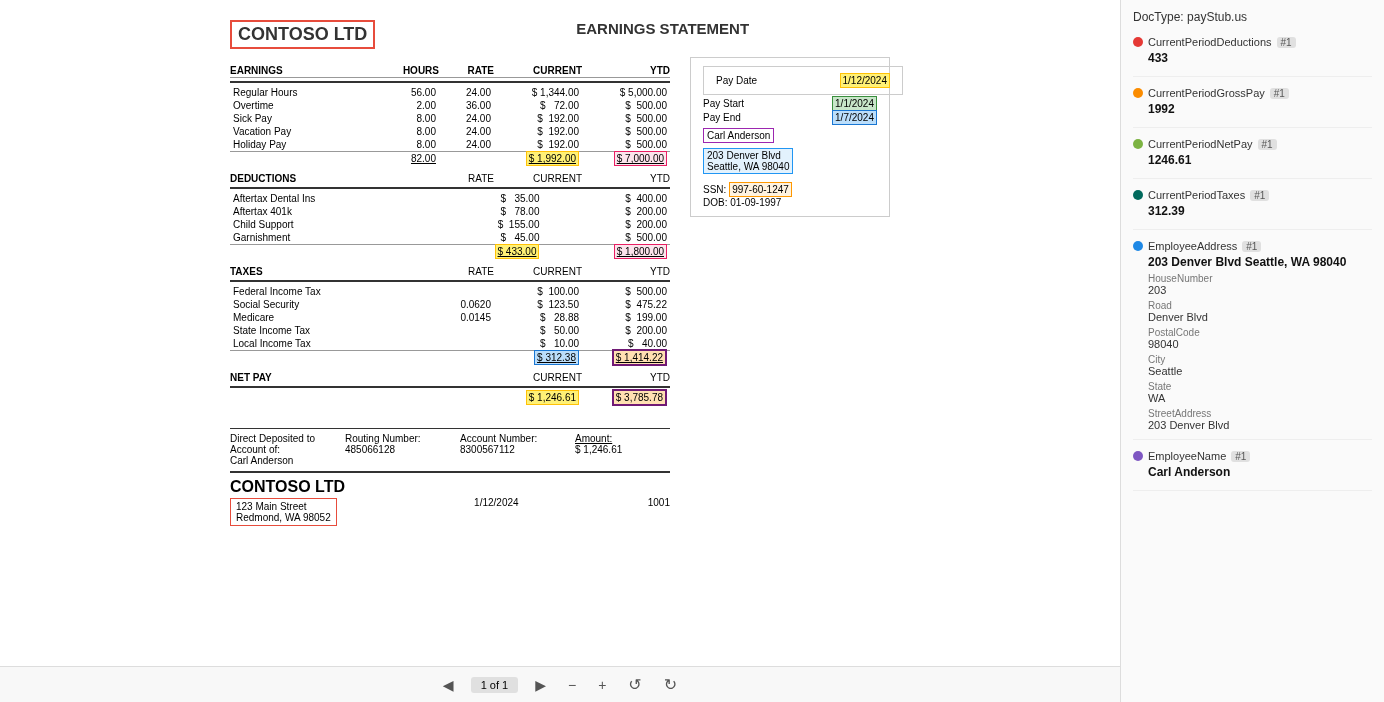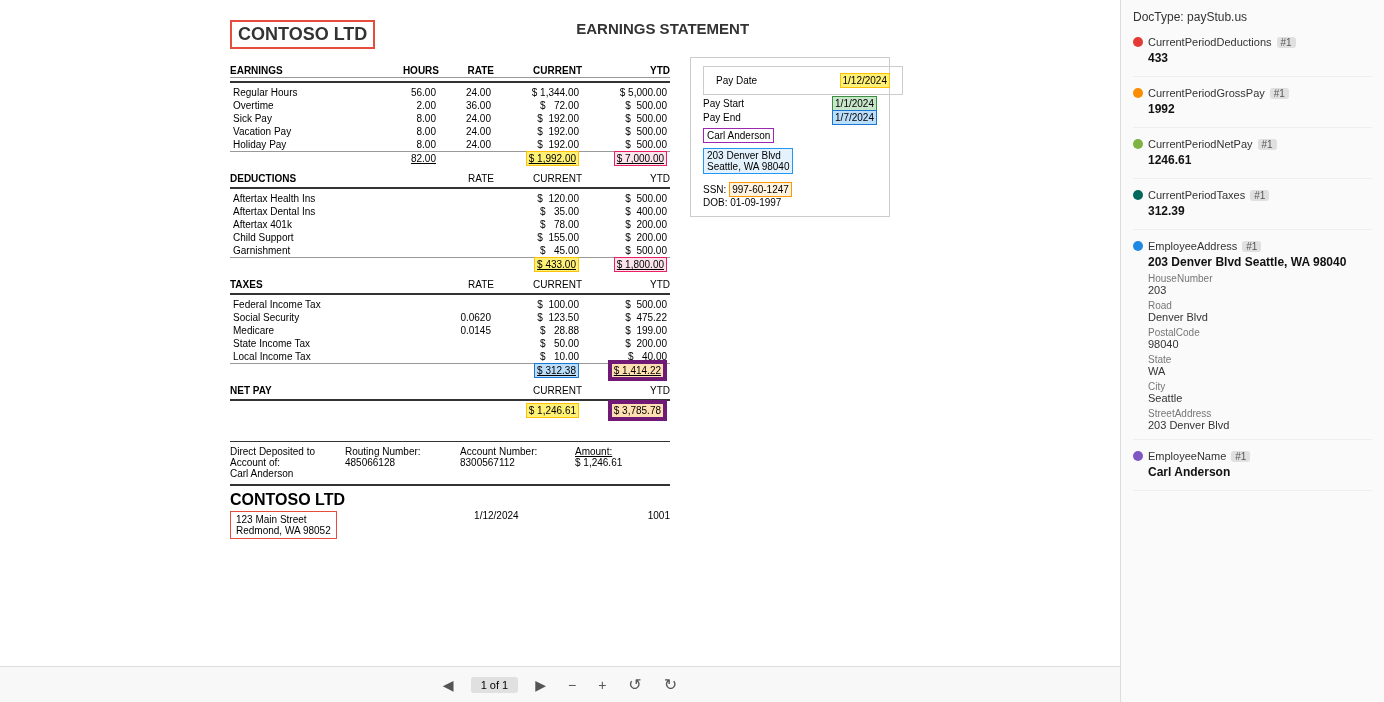--- a/index.html
+++ b/index.html
@@ -88,21 +88,21 @@
     }
 
     .highlight-pink {
       background-color: #fce4ec;
       border: 1px solid #e91e63;
       padding: 1px 2px;
     }
 
     .highlight-orange {
       background-color: #ffe0b2;
-      border: 4px solid #701a75;
+      border: 2px solid #701a75;
       padding: 1px 2px;
     }
 
     .highlight-blue {
       background-color: #bbdefb;
       border: 1px solid #1976d2;
       padding: 1px 2px;
     }
 
     .total-row td { border-top: 1px solid #999; text-decoration: underline; }
@@ -372,26 +372,20 @@
                 <td style="text-align:right; width:100px;">RATE</td>
                 <td style="text-align:right; width:80px;">CURRENT</td>
                 <td style="text-align:right; width:80px;">YTD</td>
               </tr>
             </tbody>
               </table>
           </div>
           <div class="divider"></div>
           <table class="section-table">
             <tbody>
-                <tr>
-              <td style="width:140px;">Aftertax Health Ins</td>
-              <td style="width:100px;"></td>
-              <td class="right-align" style="width:80px;">$&nbsp;&nbsp;120.00</td>
-              <td class="right-align" style="width:80px;">$&nbsp;&nbsp;500.00</td>
-            </tr>
             <tr>
               <td>Aftertax Dental Ins</td>
               <td></td>
               <td class="right-align">$&nbsp;&nbsp;&nbsp;35.00</td>
               <td class="right-align">$&nbsp;&nbsp;400.00</td>
             </tr>
             <tr>
               <td>Aftertax 401k</td>
               <td></td>
               <td class="right-align">$&nbsp;&nbsp;&nbsp;78.00</td>
@@ -638,27 +632,27 @@
         <div class="sub-field-label">Road</div>
         <div class="sub-field-value">Denver Blvd</div>
       </div>
 
       <div class="sub-field">
         <div class="sub-field-label">PostalCode</div>
         <div class="sub-field-value">98040</div>
       </div>
 
       <div class="sub-field">
+        <div class="sub-field-label">City</div>
+        <div class="sub-field-value">Seattle</div>
+      </div>
+
+      <div class="sub-field">
         <div class="sub-field-label">State</div>
         <div class="sub-field-value">WA</div>
-      </div>
-
-      <div class="sub-field">
-        <div class="sub-field-label">City</div>
-        <div class="sub-field-value">Seattle</div>
       </div>
 
       <div class="sub-field">
         <div class="sub-field-label">StreetAddress</div>
         <div class="sub-field-value">203 Denver Blvd</div>
       </div>
 
   </div>
       <div class="field-item">
     <div class="field-header">

